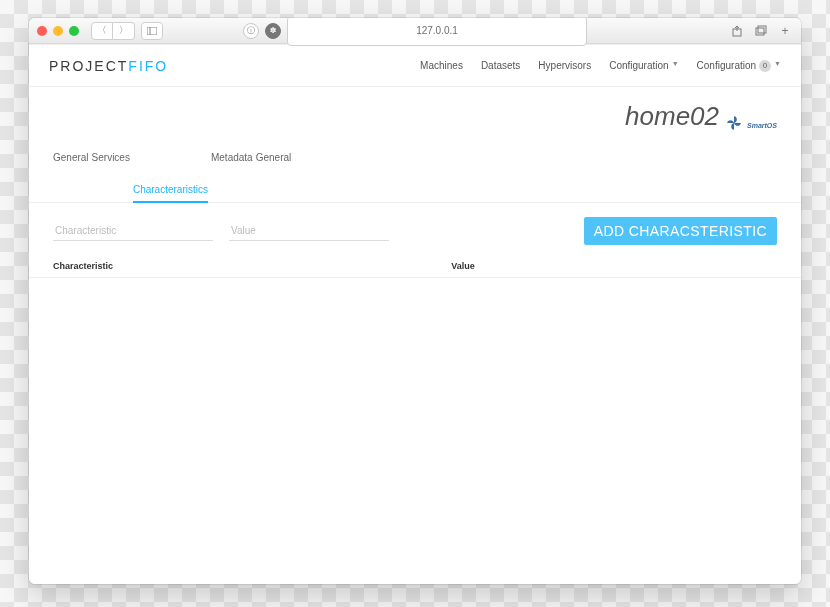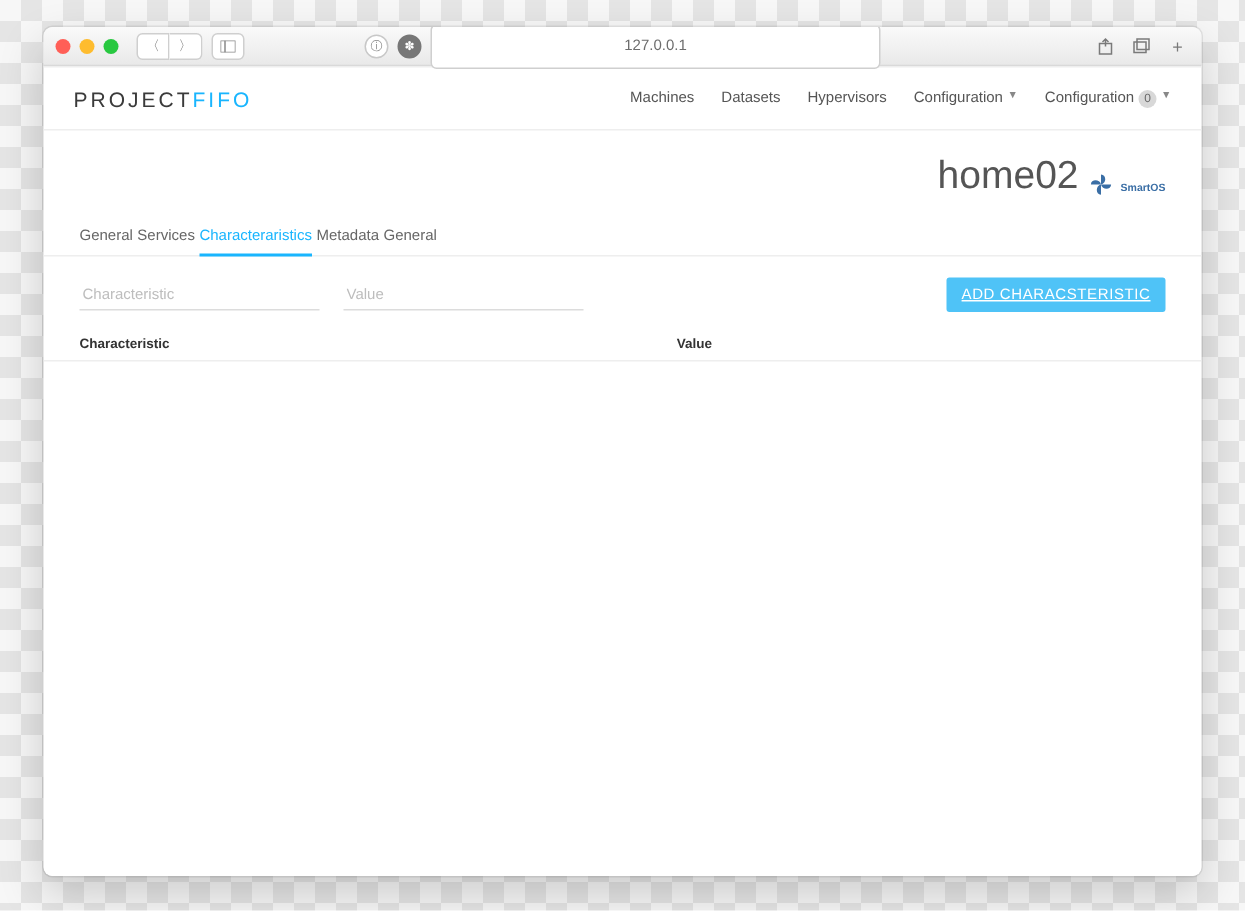--- a/index.html
+++ b/index.html
@@ -89,55 +89,55 @@
     border-radius: 6px; background: #d8d8d8; color: #666;
     font-size: 8px; align-items: center; justify-content: center;
     padding: 0 3px;
   }
   .page-title-row {
     display:flex; justify-content:flex-end; align-items:center;
     padding: 14px 24px 8px 24px;
   }
   .page-title {
     font-size: 26px; font-weight: 300; color: #555;
-    display: flex; align-items: center; gap: 6px;
+    display: flex; align-items: center; gap: 6px; font-style: italic;
   }
   .pinwheel {
     width: 18px; height: 18px;
     display: inline-block; position: relative;
   }
   .pinwheel svg { width: 18px; height: 18px; }
   .smartos {
     font-size: 7px; color: #3a6ea5; font-weight: 700;
     margin-left: -2px; align-self: flex-end; padding-bottom: 3px;
   }
   .tabs {
     display: flex; gap: 3px; font-size: 10px; color: #666;
     padding: 0 24px; border-bottom: 1px solid #eee;
     margin-top: 6px;
   }
   .tab { padding: 6px 0; cursor: pointer; }
-  .tab.active { color: #19b5fe; border-bottom: 2px solid #19b5fe; margin-bottom: -1px; }
+  .tab.active { color: #19b5fe; border-bottom: 2px solid #19b5fe; margin-bottom: -1px; margin-top: 32px; }
   .form-row {
     display: flex; align-items: center; gap: 16px;
     padding: 14px 24px 10px 24px;
   }
   .txt {
     flex: 0 0 160px;
     border: none; border-bottom: 1px solid #dcdcdc;
     font-size: 10px; color: #333;
     padding: 4px 2px; background: transparent;
   }
   .txt::placeholder { color: #bdbdbd; }
   .form-spacer { flex: 1; }
   .add-btn {
     background: #4fc3f7; color: #fff;
     border: none; border-radius: 2px;
-    font-size: 10px; letter-spacing: 0.4px;
-    padding: 6px 10px; cursor: pointer; text-decoration: underline;
+    font-size: 14px; letter-spacing: 0.4px;
+    padding: 6px 10px; cursor: pointer;
   }
   .table-head {
     display: flex; font-size: 9px; font-weight: 700; color: #333;
     padding: 6px 24px; border-bottom: 1px solid #eee;
   }
   .th-c { flex: 0 0 55%; }
   .th-v { flex: 1; }
 </style>
 </head>
 <body>

